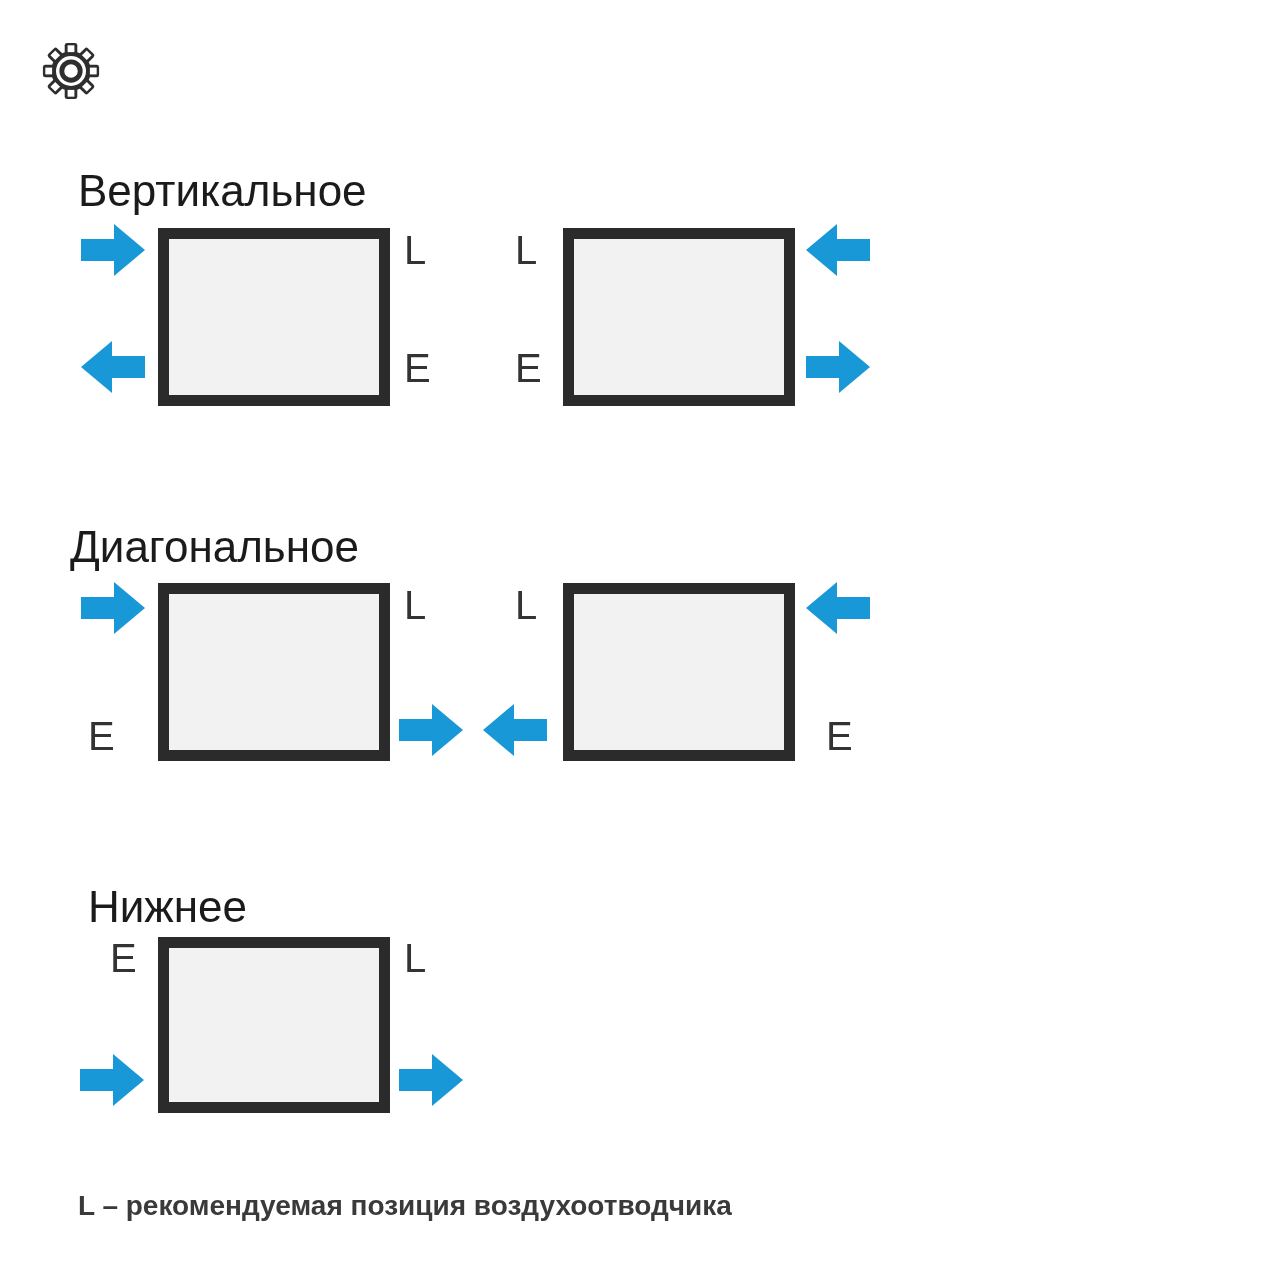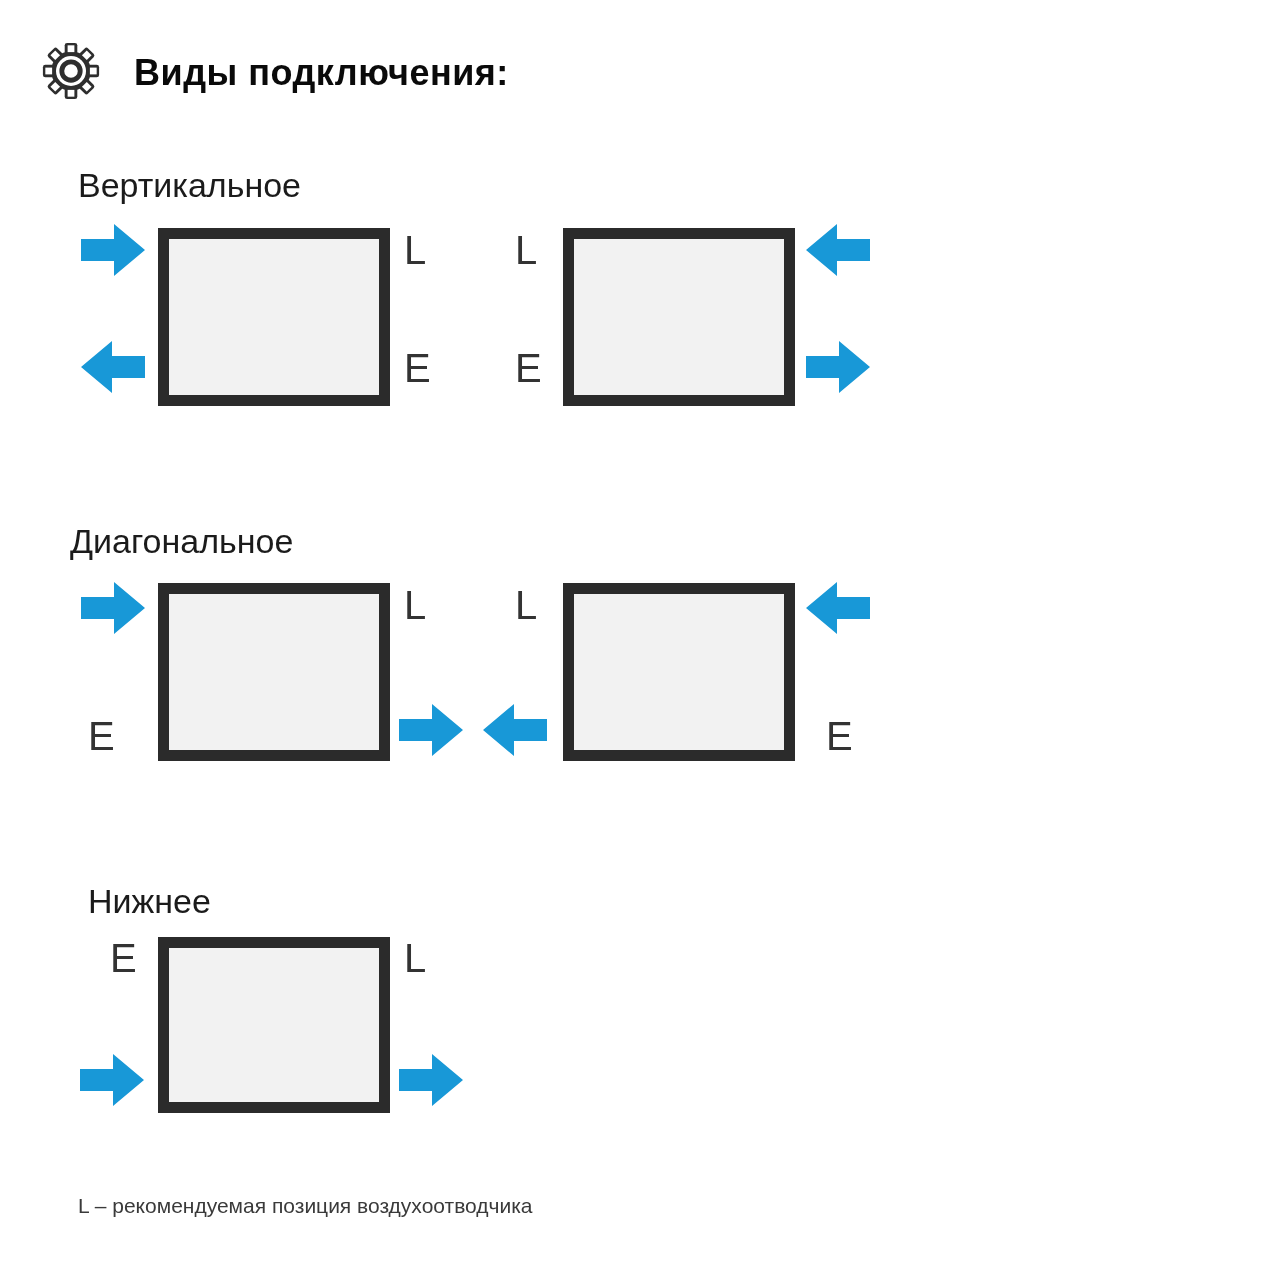--- a/index.html
+++ b/index.html
@@ -27,21 +27,21 @@
   .gear {
     position: absolute;
     left: 40px;
     top: 40px;
     width: 62px;
     height: 62px;
   }
 
   .section-label {
     position: absolute;
-    font-size: 34px;
+    font-size: 44px;
     font-weight: 400;
     color: #1b1b1b;
   }
 
   .radiator {
     position: absolute;
     width: 232px;
     height: 178px;
     border: 11px solid #2b2b2b;
     background: #f2f2f2;
@@ -62,22 +62,22 @@
     height: 52px;
     fill: #1898d7;
   }
 
   .legend {
     position: absolute;
     left: 78px;
     top: 1188px;
   }
   .legend div {
-    font-size: 21px;
-    font-weight: 400;
+    font-size: 28px;
+    font-weight: 700;
     color: #3a3a3a;
     line-height: 36px;
   }
 
   .defs-hidden { position: absolute; width: 0; height: 0; overflow: hidden; }
 </style>
 </head>
 <body>
 
 <svg class="defs-hidden" aria-hidden="true">
@@ -113,21 +113,20 @@
         <rect x="28.5" y="5.5" width="7" height="7" transform="rotate(135 32 32)"></rect>
         <rect x="28.5" y="5.5" width="7" height="7" transform="rotate(180 32 32)"></rect>
         <rect x="28.5" y="5.5" width="7" height="7" transform="rotate(225 32 32)"></rect>
         <rect x="28.5" y="5.5" width="7" height="7" transform="rotate(270 32 32)"></rect>
         <rect x="28.5" y="5.5" width="7" height="7" transform="rotate(315 32 32)"></rect>
         <circle cx="32" cy="32" r="15.5"></circle>
       </g>
       <circle cx="32" cy="32" r="9.5" fill="#ffffff" stroke="#2e2e2e" stroke-width="5"></circle>
     </svg>
   </span>
-  <h1 class="page-title">Виды подключения:</h1>
 
   <section>
     <div class="section-label" style="left:78px; top:166px">Вертикальное</div>
 
     <div class="radiator" style="left:158px; top:228px"></div>
     <svg class="arrow" style="left:81px; top:224px">
         <use href="#arrow-r"></use>
       </svg>
     <svg class="arrow" style="left:81px; top:341px">
         <use href="#arrow-l"></use>

